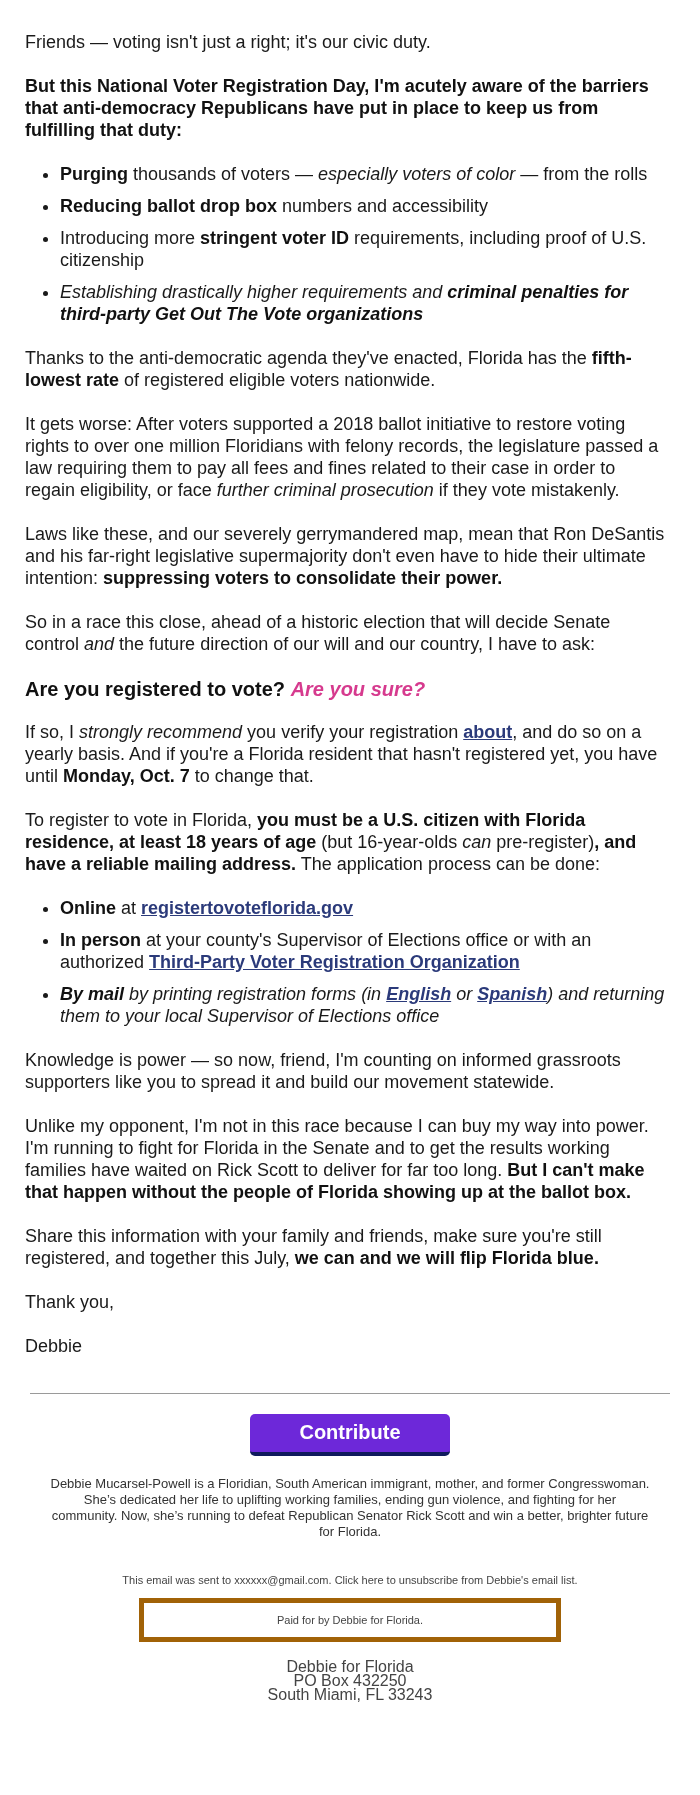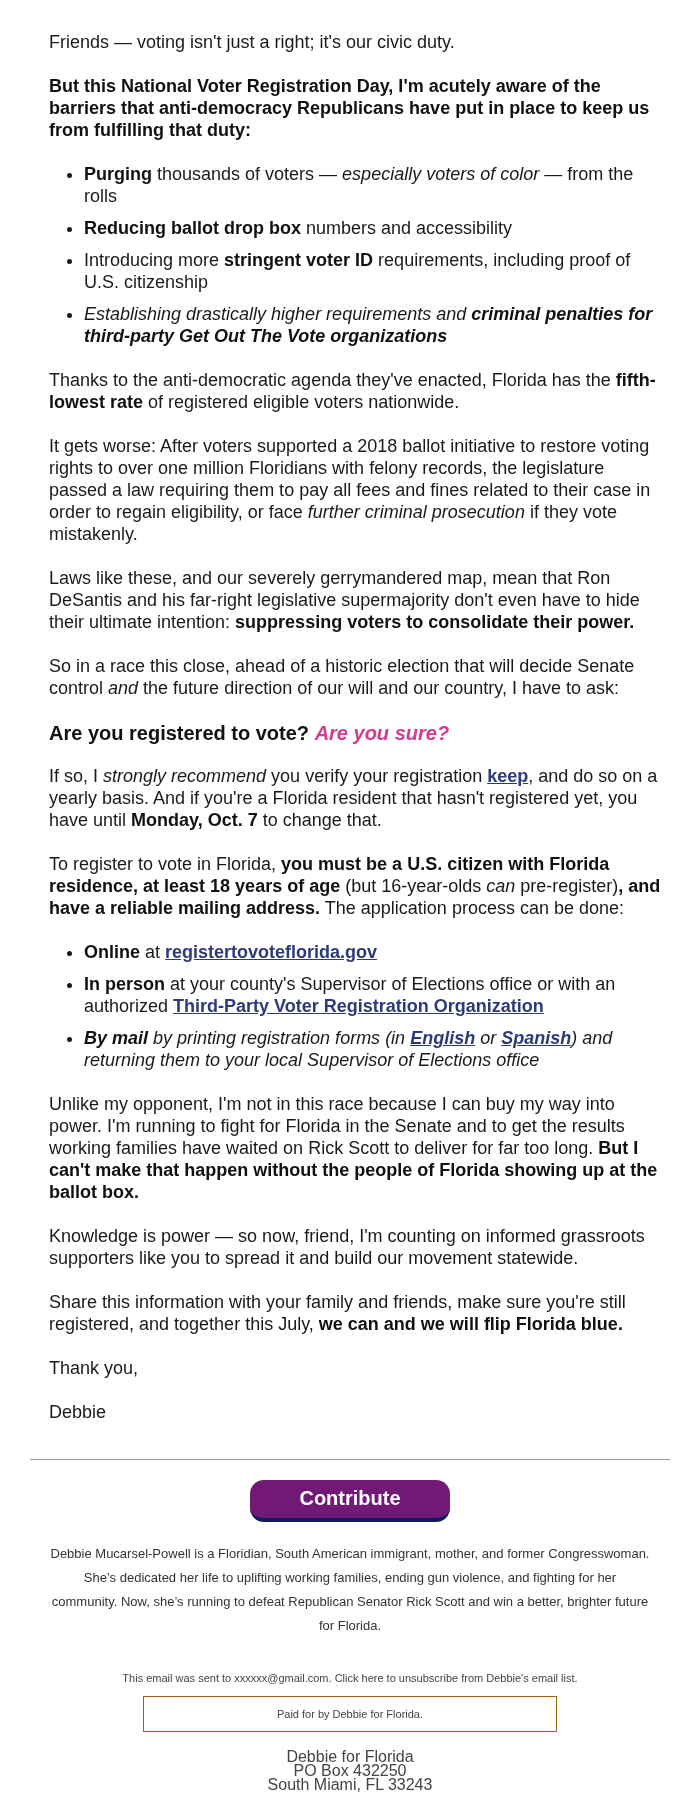--- a/index.html
+++ b/index.html
@@ -1,34 +1,34 @@
 <!DOCTYPE html>
 <html><head>
 <meta charset="utf-8">
 <style>
   html, body { margin: 0; padding: 0; background: #ffffff; }
   body { width: 700px; min-height: 1795px; font-family: "Liberation Sans", sans-serif; color: #1a1a1a; }
   .email { width: 700px; }
-  .content { padding: 31px 35px 0 49px; font-size: 18px; line-height: 22px; }
+  .content { padding: 31px 35px 0 25px; font-size: 18px; line-height: 22px; }
   .content p { margin: 0 0 22px 0; }
   .content b { font-weight: bold; color: #111; }
   .content ul { margin: 0 0 22px 0; padding-left: 35px; }
   .content li { margin: 0 0 10px 0; }
   .content li:last-child { margin-bottom: 0; font-style: italic; }
   .content a { color: #2b3a7a; font-weight: bold; text-decoration: underline; }
   h2.question { font-size: 20px; line-height: 24px; margin: 0 0 20px 0; font-weight: bold; color: #111; }
   h2.question .sure { color: #d63a8e; font-style: italic; }
   .divider { border: 0; border-top: 1px solid #9a9a9a; margin: 36px 30px 0 30px; }
   .footer { text-align: center; font-size: 13px; line-height: 16px; color: #333; }
   .btn-wrap { margin-top: 20px; }
-  .contribute-btn { display: inline-block; width: 200px; height: 38px; line-height: 36px; background: #701a75; color: #fff; font-weight: bold; font-size: 20px; border-radius: 14px; border-bottom: 4px solid #0f1a5c; text-decoration: none; box-sizing: content-box; }
-  .bio { margin: 20px 50px 0 50px; font-size: 13px; line-height: 24px; color: #333; text-align: center; }
+  .contribute-btn { display: inline-block; width: 200px; height: 38px; line-height: 36px; background: #6d28d9; color: #fff; font-weight: bold; font-size: 20px; border-radius: 5px; border-bottom: 4px solid #0f1a5c; text-decoration: none; box-sizing: content-box; }
+  .bio { margin: 20px 50px 0 50px; font-size: 13px; line-height: 16px; color: #333; text-align: center; }
   .sent { margin-top: 32px; font-size: 11px; color: #444; }
   .sent a { color: #444; text-decoration: none; }
-  .paid-box { width: 396px; margin: 10px auto 12px auto; border: 1px solid #a16207; padding: 9px 8px; font-size: 11px; color: #444; }
+  .paid-box { width: 396px; margin: 10px auto 12px auto; border: 5px solid #a16207; padding: 9px 8px; font-size: 11px; color: #444; }
   .address { margin-top: 18px; font-size: 16px; line-height: 14px; color: #444; }
 </style>
 </head>
 <body>
 
 <div class="email">
   <div class="content">
 
     <p>Friends — voting isn't just a right; it's our civic duty.</p>
 
@@ -45,33 +45,33 @@
 
     <p><span>It gets worse: After voters supported a 2018 ballot initiative to restore voting rights to over one million Floridians with felony records, the legislature passed a law requiring them to pay all fees and fines related to their case in order to regain eligibility, or face </span><i>further criminal prosecution</i><span> if they vote mistakenly.</span></p>
 
 
     <p><span>Laws like these, and our severely gerrymandered map, mean that Ron DeSantis and his far-right legislative supermajority don't even have to hide their ultimate intention: </span><b>suppressing voters to consolidate their power.</b></p>
 
     <p><span>So in a race this close, ahead of a historic election that will decide Senate control </span><i>and</i><span> the future direction of our will and our country, I have to ask:</span></p>
 
     <h2 class="question"><span>Are you registered to vote? </span><span class="sure">Are you sure?</span></h2>
 
-    <p><span>If so, I </span><i>strongly recommend</i><span> you verify your registration </span><a href="#">keep</a><span>, and do so on a yearly basis. And if you're a Florida resident that hasn't registered yet, you have until </span><b>Monday, Oct. 7</b><span> to change that.</span></p>
+    <p><span>If so, I </span><i>strongly recommend</i><span> you verify your registration </span><a href="#">about</a><span>, and do so on a yearly basis. And if you're a Florida resident that hasn't registered yet, you have until </span><b>Monday, Oct. 7</b><span> to change that.</span></p>
 
     <p><span>To register to vote in Florida, </span><b>you must be a U.S. citizen with Florida residence, at least 18 years of age</b><span> (but 16-year-olds </span><i>can</i><span> pre-register)</span><b>, and have a reliable mailing address.</b><span> The application process can be done:</span></p>
 
     <ul>
       <li><b>Online</b><span> at </span><a href="#">registertovoteflorida.gov</a></li>
       <li><b>In person</b><span> at your county's Supervisor of Elections office or with an authorized </span><a href="#">Third-Party Voter Registration Organization</a></li>
       <li><b>By mail</b><span> by printing registration forms (in </span><a href="#">English</a><span> or </span><a href="#">Spanish</a><span>) and returning them to your local Supervisor of Elections office</span></li>
     </ul>
 
+    <p>Knowledge is power — so now, friend, I'm counting on informed grassroots supporters like you to spread it and build our movement statewide.</p>
+
     <p><span>Unlike my opponent, I'm not in this race because I can buy my way into power. I'm running to fight for Florida in the Senate and to get the results working families have waited on Rick Scott to deliver for far too long. </span><b>But I can't make that happen without the people of Florida showing up at the ballot box.</b></p>
-
-    <p>Knowledge is power — so now, friend, I'm counting on informed grassroots supporters like you to spread it and build our movement statewide.</p>
 
     <p><span>Share this information with your family and friends, make sure you're still registered, and together this July, </span><b>we can and we will flip Florida blue.</b></p>
 
     <p>Thank you,</p>
 
     <p style="margin-bottom:0">Debbie</p>
   </div>
 
   <hr class="divider">
 

